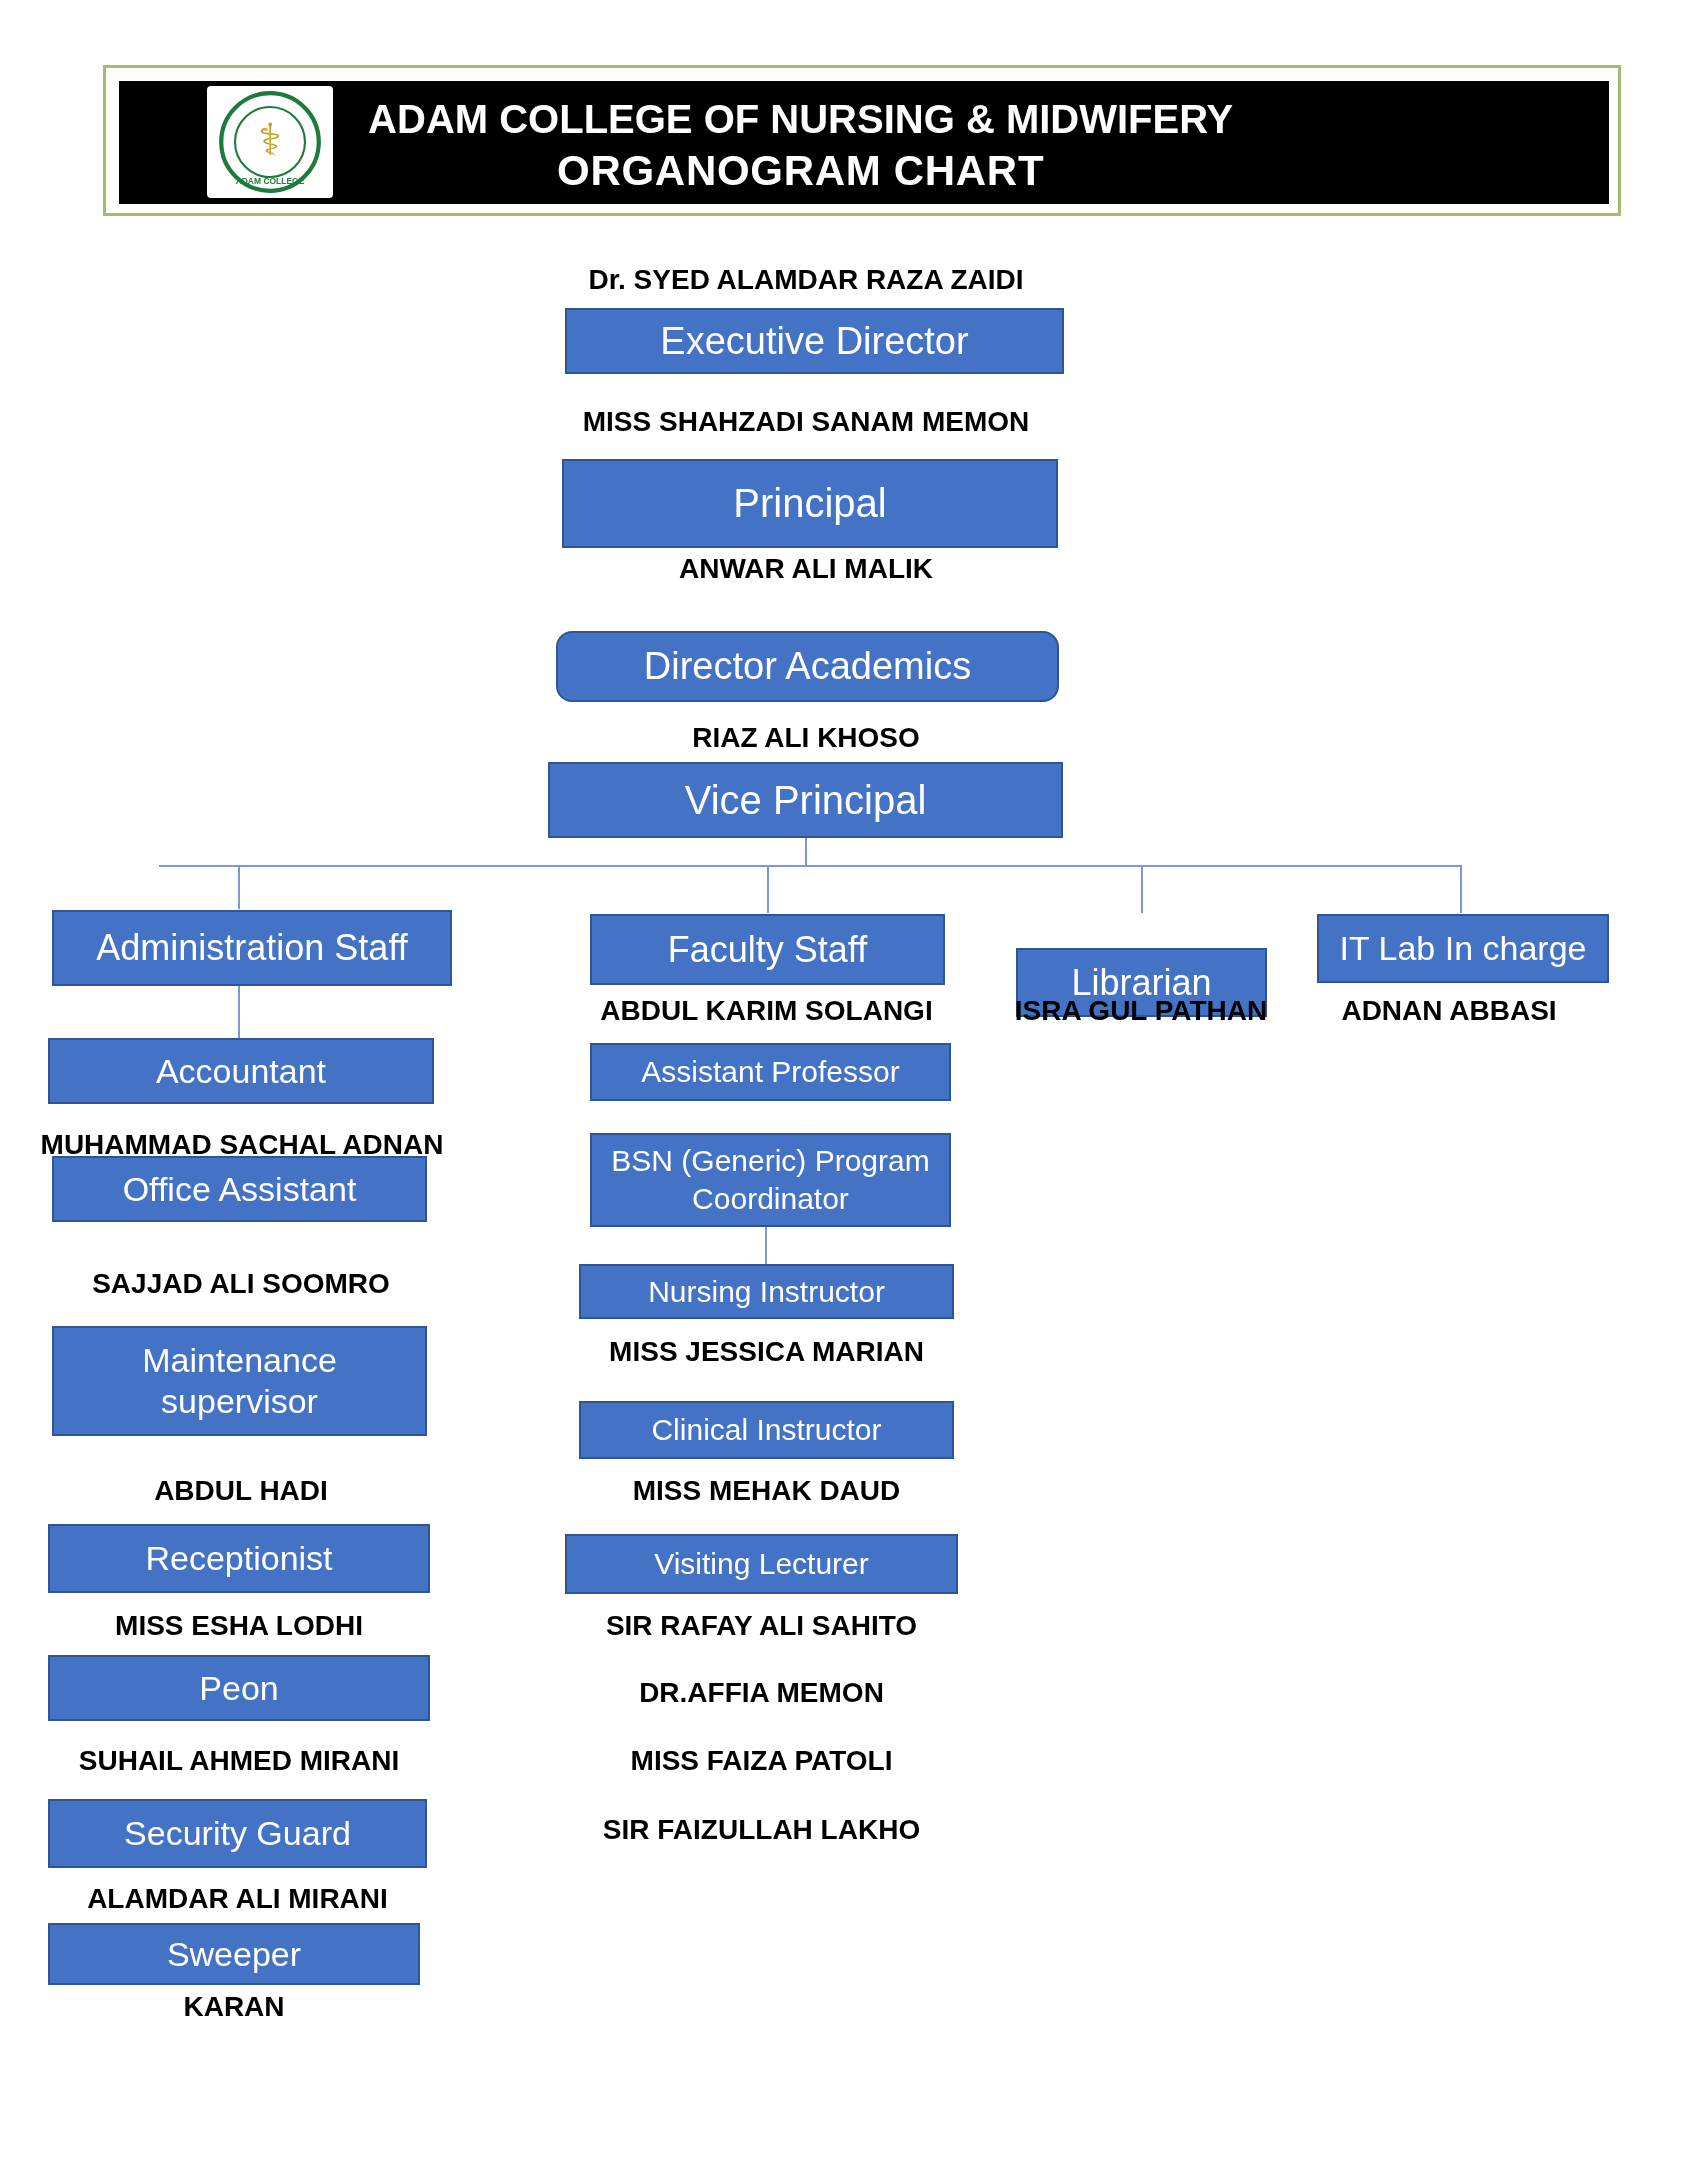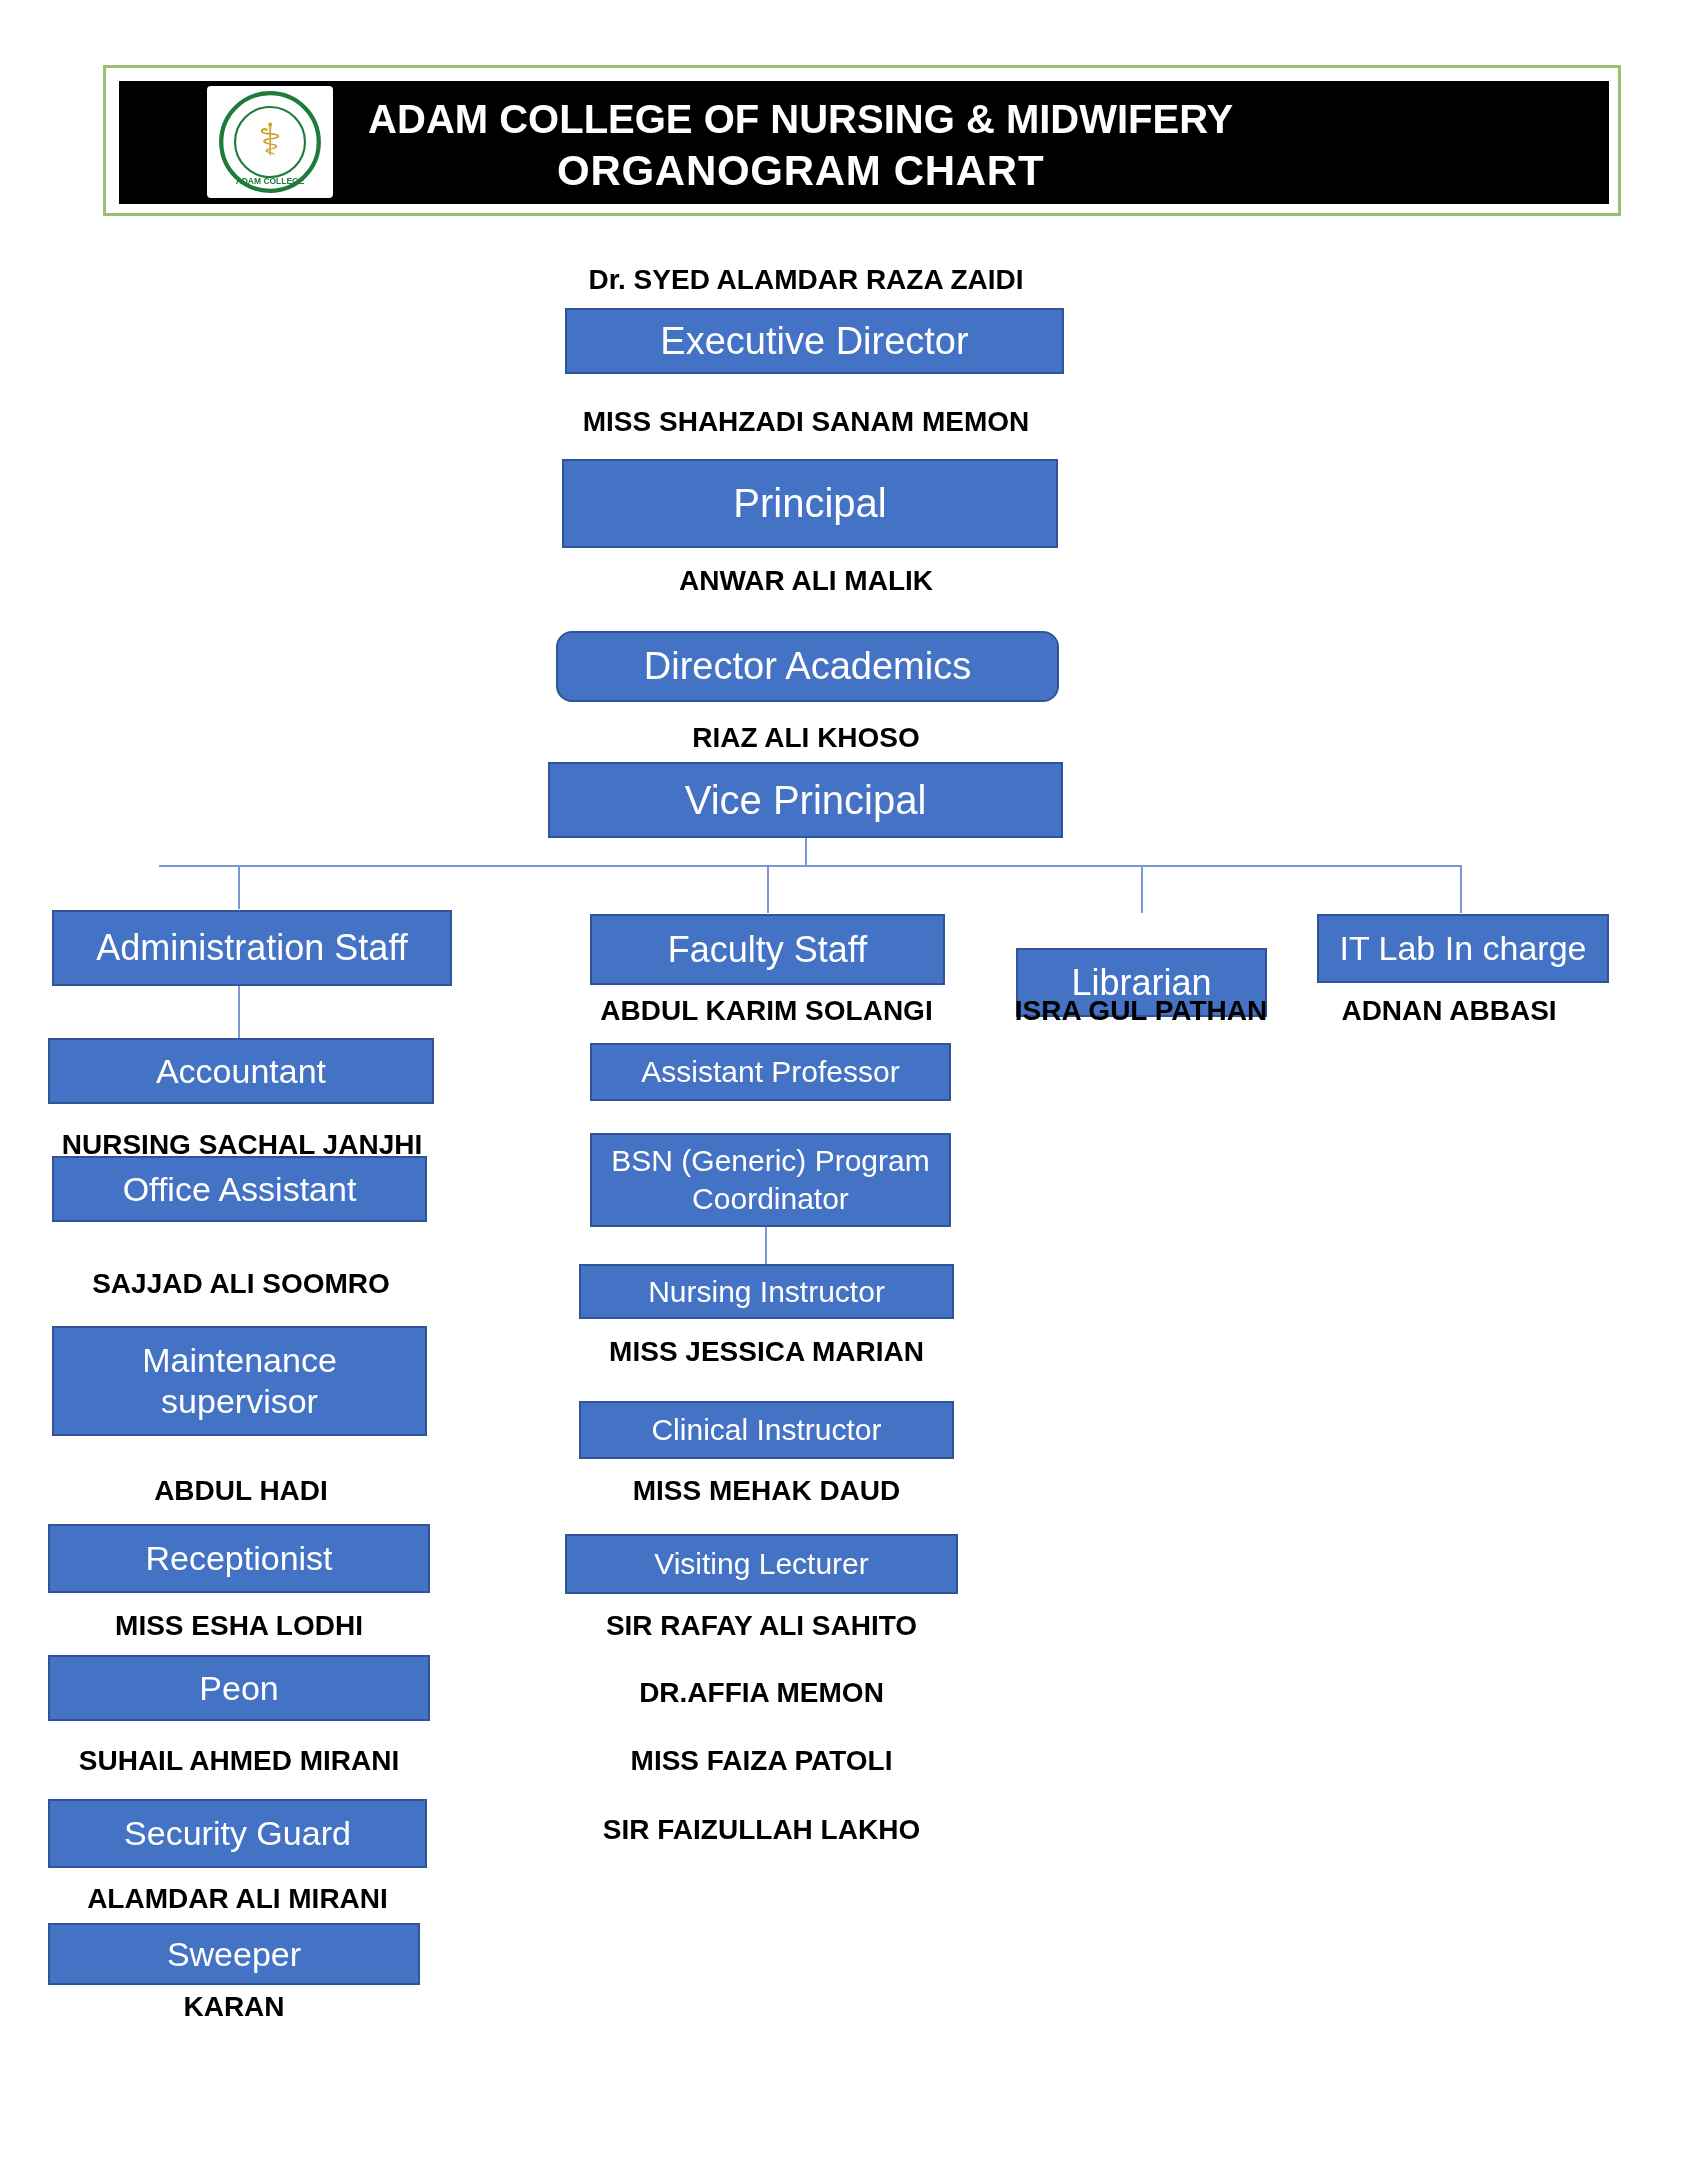--- a/index.html
+++ b/index.html
@@ -81,39 +81,39 @@
       </div>
     </div>
   </div>
 
   <div class="name" style="left:548px;top:263px;width:516px;">Dr. SYED ALAMDAR RAZA ZAIDI</div>
   <div class="box fs58" style="left:565px;top:308px;width:499px;height:66px;">Executive Director</div>
 
   <div class="name" style="left:548px;top:405px;width:516px;">MISS SHAHZADI SANAM MEMON</div>
   <div class="box fs60" style="left:562px;top:459px;width:496px;height:89px;">Principal</div>
 
-  <div class="name" style="left:548px;top:552px;width:516px;margin-top:12px;">ANWAR ALI MALIK</div>
+  <div class="name" style="left:548px;top:552px;width:516px;">ANWAR ALI MALIK</div>
   <div class="box fs58" style="left:556px;top:631px;width:503px;height:71px;border-radius:16px;">Director Academics</div>
 
   <div class="name" style="left:548px;top:721px;width:516px;">RIAZ ALI KHOSO</div>
   <div class="box fs60" style="left:548px;top:762px;width:515px;height:76px;">Vice Principal</div>
 
   <div class="vline" style="left:805px;top:838px;height:27px;"></div>
   <div class="hline" style="left:159px;top:865px;width:1303px;"></div>
   <div class="vline" style="left:238px;top:865px;height:44px;"></div>
   <div class="vline" style="left:767px;top:865px;height:48px;"></div>
   <div class="vline" style="left:1141px;top:865px;height:48px;"></div>
   <div class="vline" style="left:1460px;top:865px;height:48px;"></div>
   <div class="vline" style="left:238px;top:986px;height:52px;"></div>
   <div class="vline" style="left:765px;top:1227px;height:37px;"></div>
 
   <div class="box fs54" style="left:52px;top:910px;width:400px;height:76px;">Administration Staff</div>
 
   <div class="box fs52" style="left:48px;top:1038px;width:386px;height:66px;">Accountant</div>
-  <div class="name" style="left:40px;top:1128px;width:404px;">NURSING SACHAL JANJHI</div>
+  <div class="name" style="left:40px;top:1128px;width:404px;">MUHAMMAD SACHAL ADNAN</div>
 
   <div class="box fs52" style="left:52px;top:1156px;width:375px;height:66px;">Office Assistant</div>
   <div class="name" style="left:48px;top:1267px;width:386px;">SAJJAD ALI SOOMRO</div>
 
   <div class="box fs50" style="left:52px;top:1326px;width:375px;height:110px;">
     <span>Maintenance</span>
     <span>supervisor</span>
   </div>
   <div class="name" style="left:48px;top:1474px;width:386px;">ABDUL HADI</div>
 

